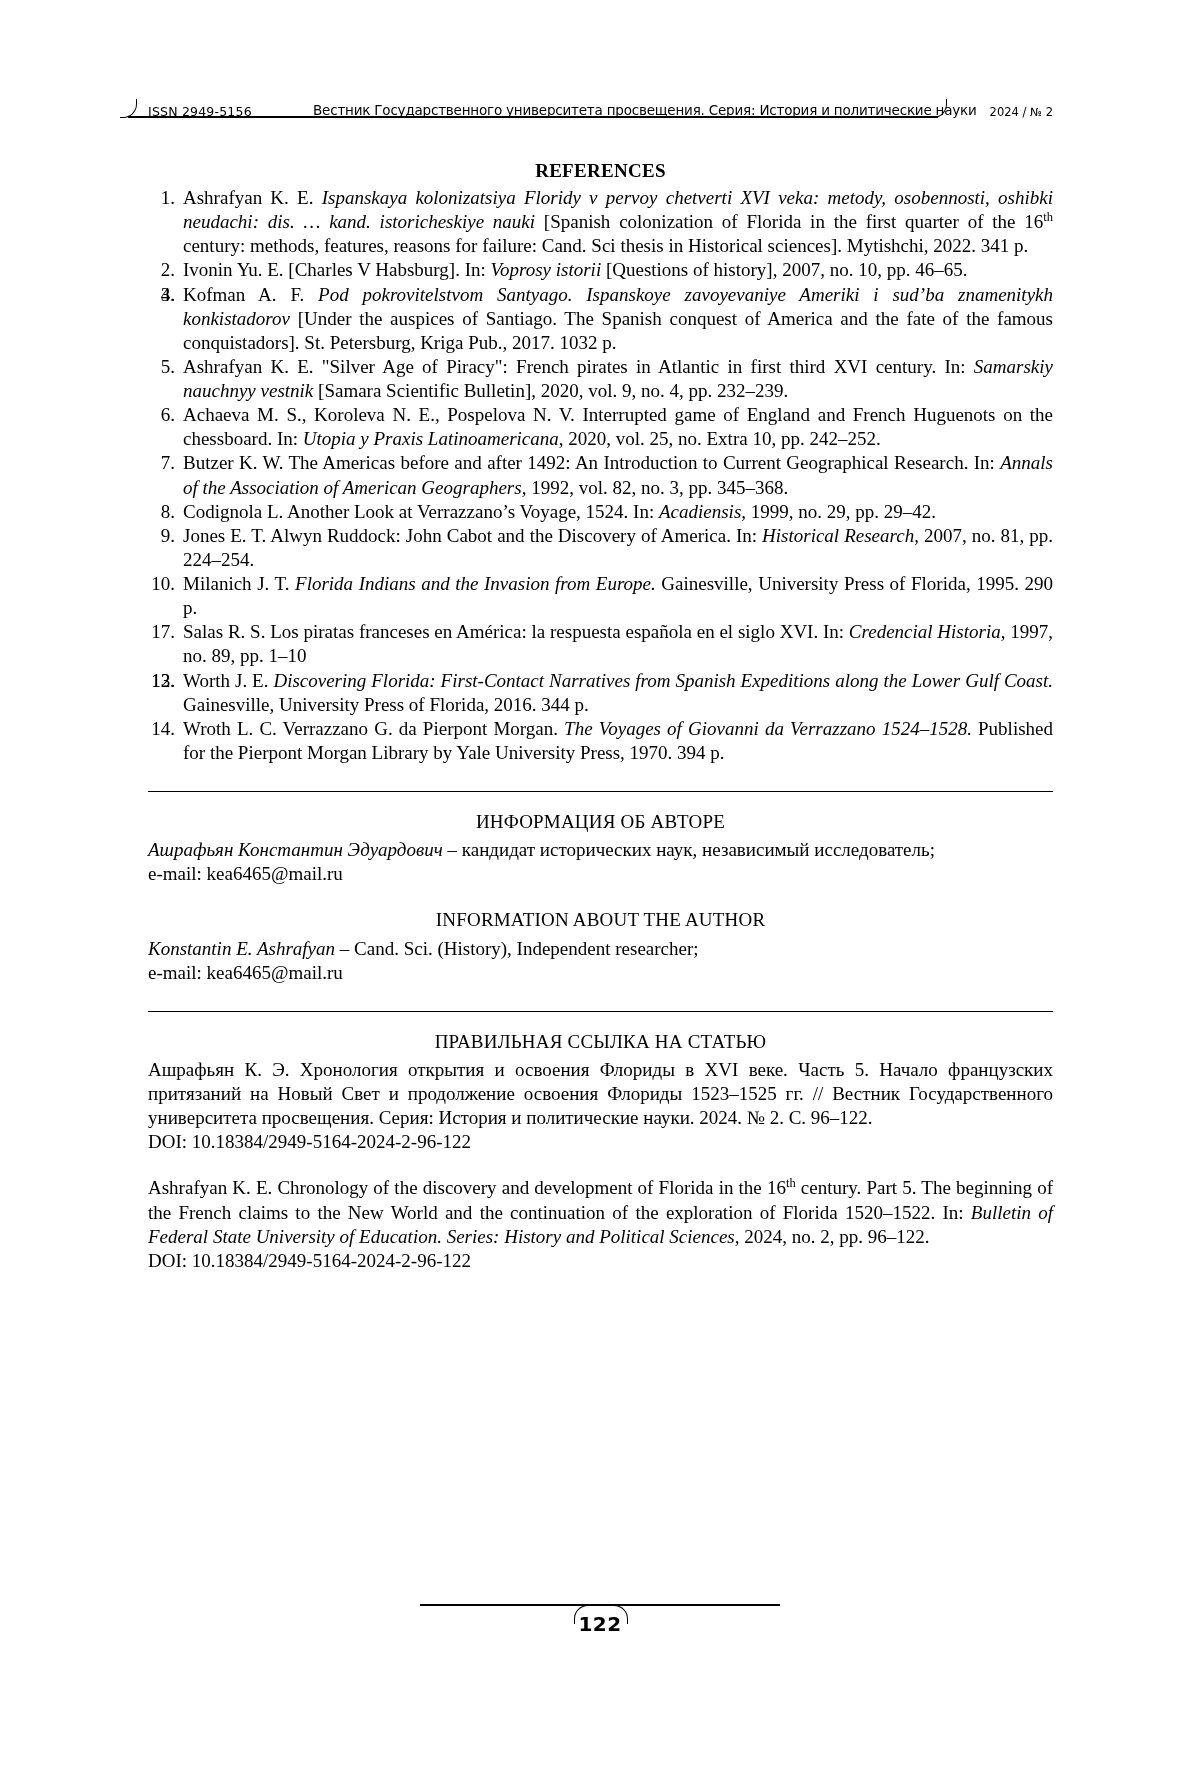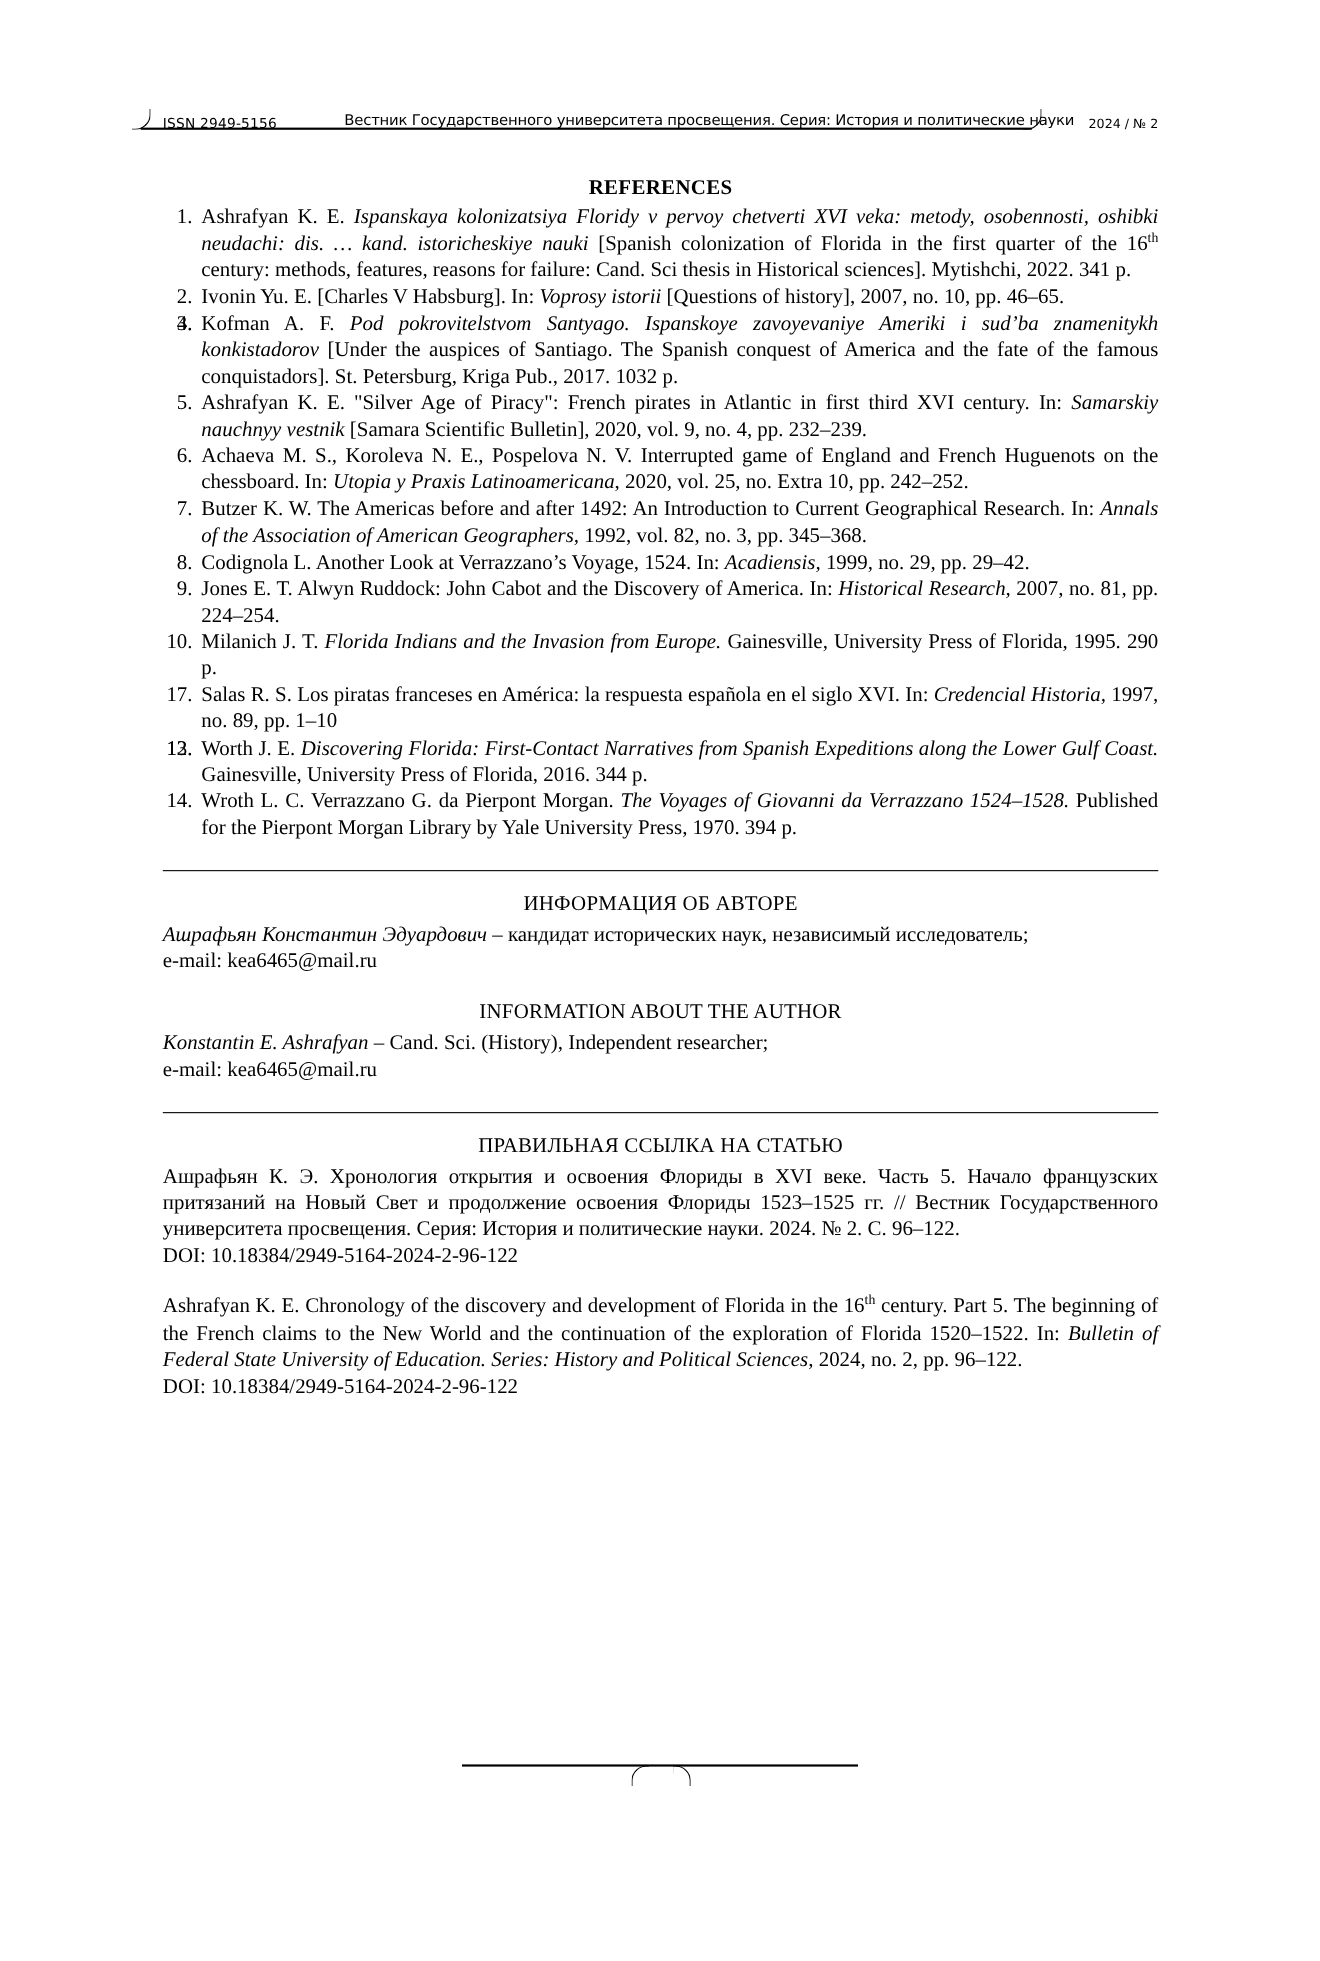--- a/index.html
+++ b/index.html
@@ -253,15 +253,16 @@
     <div class="block">
       <p>Ashrafyan K. E. Chronology of the discovery and development of Florida in the 16<sup>th</sup> century. Part 5. The beginning of the French claims to the New World and the continuation of the exploration of Florida 1520–1522. In: <i>Bulletin of Federal State University of Education. Series: History and Political Sciences</i>, 2024, no. 2, pp. 96–122.<br>DOI: 10.18384/2949-5164-2024-2-96-122</p>
     </div>
 
   </div>
 
   <div class="footer">
     <div class="footer-rule"></div>
     <div class="fcurve-l"></div>
     <div class="fcurve-r"></div>
+    <div class="footer-num">122</div>
   </div>
 
 </div>
 
 </body></html>

